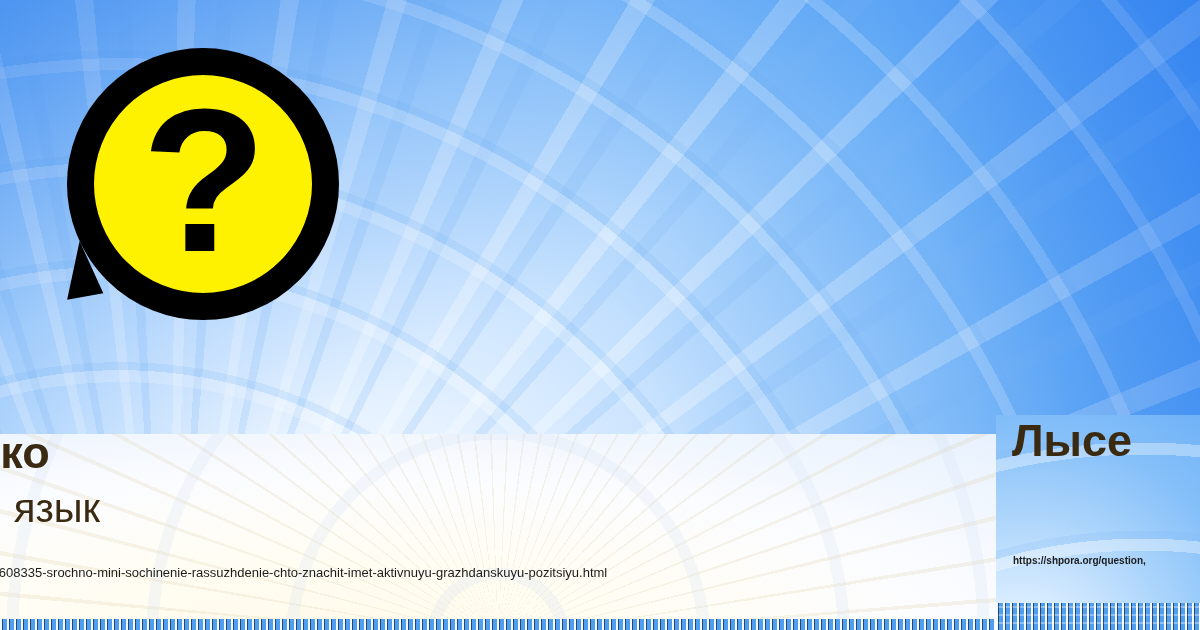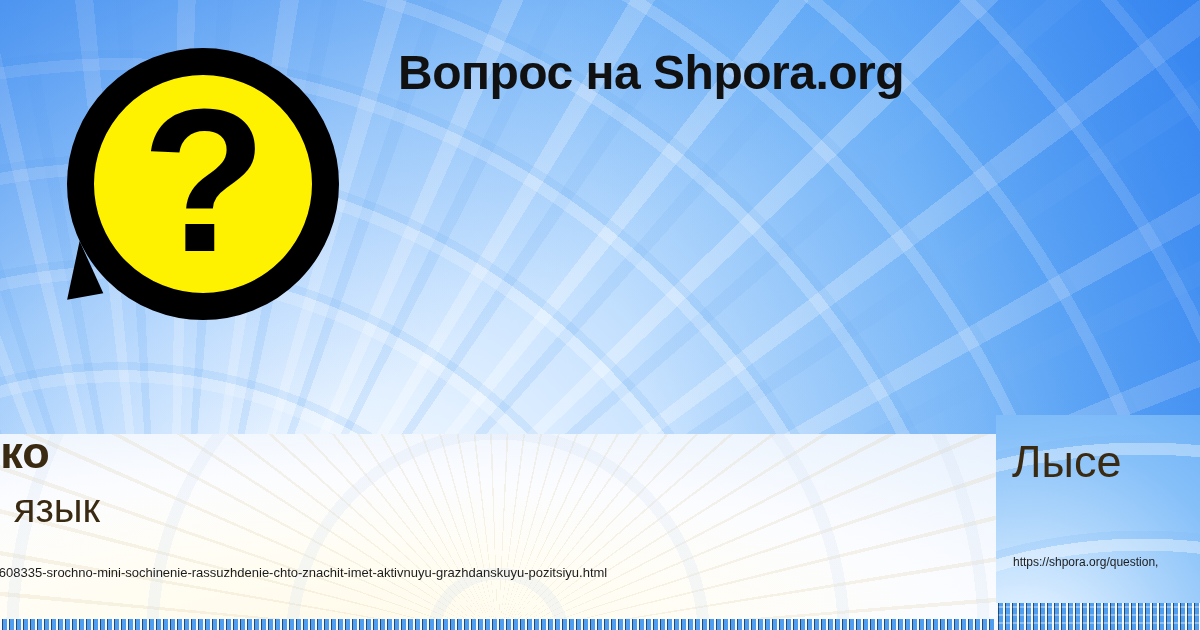--- a/index.html
+++ b/index.html
@@ -247,43 +247,43 @@
       rgba(120,180,245,0.18) 58px,
       rgba(255,255,255,0.0) 58px,
       rgba(255,255,255,0.0) 96px
     );
   }
   .author-right {
     position: absolute;
     left: 1012px;
     top: 418px;
     color: #3b2a12;
-    font-weight: normal;
+    font-weight: bold;
     font-size: 45px;
     line-height: 1;
     white-space: nowrap;
-    margin-top: 21px;
   }
   .subject-right {
     position: absolute;
     left: 1032px;
     top: 478px;
     color: #3b2a12;
     font-size: 36px;
     line-height: 1;
     white-space: nowrap;
   }
   .url-right {
     position: absolute;
     left: 1013px;
     top: 556px;
     color: #1c1c1c;
-    font-size: 12px;
-    line-height: 1;
-    white-space: nowrap;
+    font-size: 10px;
+    line-height: 1;
+    white-space: nowrap;
+    font-weight: bold;
   }
 
   
   .dots-left {
     position: absolute;
     left: 0;
     top: 619px;
     width: 996px;
     height: 11px;
     background:
@@ -312,21 +312,20 @@
   <div class="bg-arcs"></div>
   <div class="bg-topshade"></div>
   <div class="bg-rightshade"></div>
 
   <div class="bubble-wrap">
     <div class="bubble-tail"></div>
     <div class="bubble-circle"></div>
     <div class="bubble-q">?</div>
   </div>
 
-  <div class="title">Вопрос на Shpora.org</div>
 
 
 
   <div class="cream-panel">
     <div class="cream-rays"></div>
     <div class="cream-arcs"></div>
   </div>
 
   <div class="author-last">енко</div>
   <div class="subject-left">ий язык</div>

